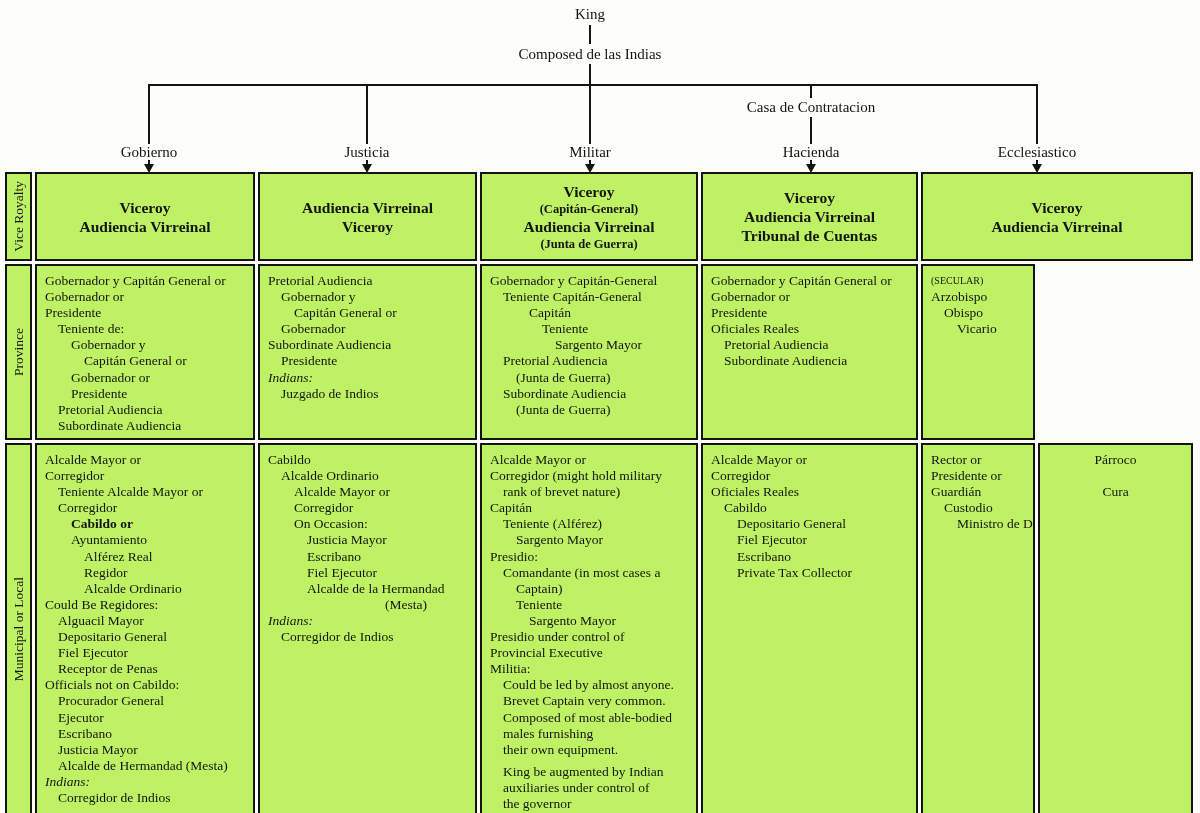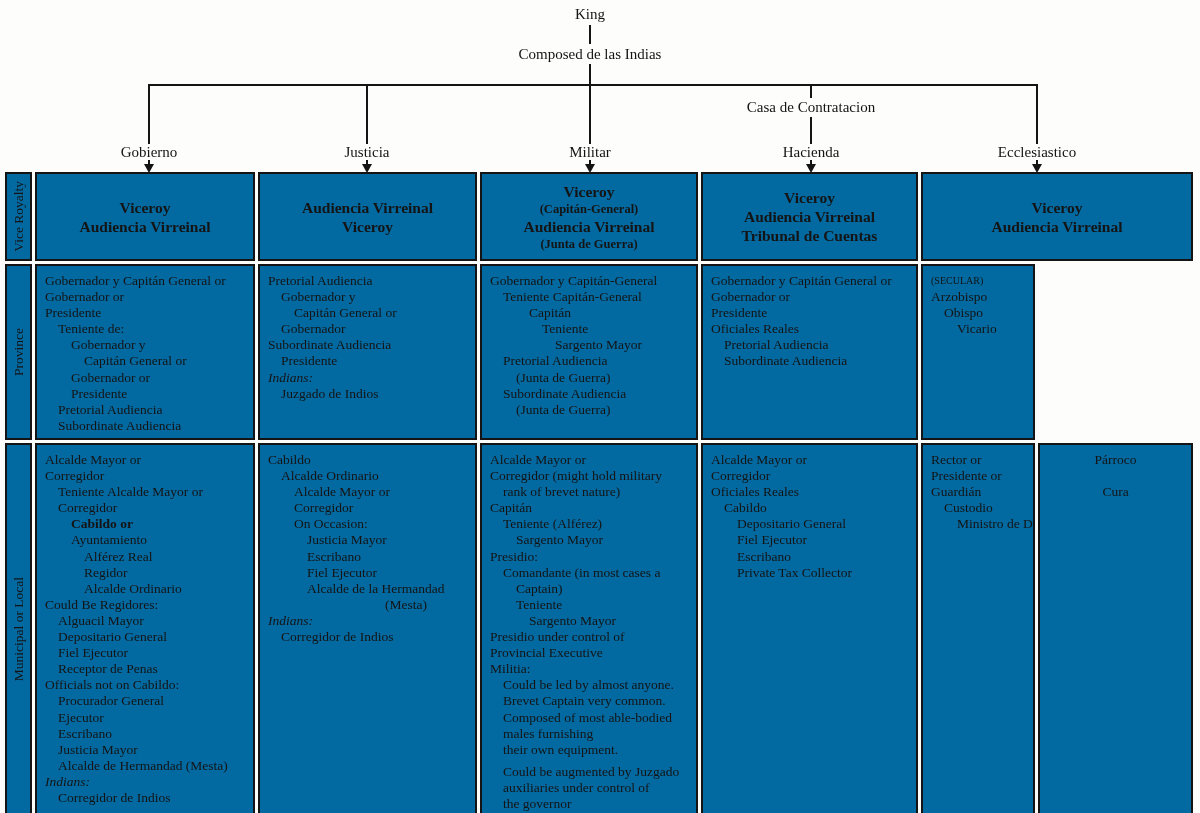--- a/index.html
+++ b/index.html
@@ -9,21 +9,21 @@
   .tree{position:absolute;top:0;left:0;width:1100px;height:172px;}
   .tlabel{position:absolute;transform:translateX(-50%);white-space:nowrap;font-size:15px;}
   .vline{position:absolute;width:2px;background:#141414;}
   .hline{position:absolute;height:2px;background:#141414;}
   .arrow{position:absolute;width:0;height:0;border-left:5px solid transparent;
          border-right:5px solid transparent;border-top:9px solid #141414;}
   
   .table{position:absolute;top:172px;left:5px;width:1188px;height:641px;display:grid;
          grid-template-columns:27px 220px 219px 218px 217px 1fr;
          grid-template-rows:89px 176px 1fr;gap:3px;}
-  .cell{border:2px solid #141414;background:#0369a1;overflow:hidden;}
+  .cell{border:2px solid #141414;background:#bef264;overflow:hidden;}
   .lblcell{display:flex;align-items:center;justify-content:center;}
   .vert{writing-mode:vertical-rl;transform:rotate(180deg);font-size:13.5px;white-space:nowrap;}
   .hcell{display:flex;flex-direction:column;justify-content:center;text-align:center;
          font-weight:bold;font-size:15.5px;line-height:19px;padding:0 3px;}
   .hcell .small{font-size:12.5px;line-height:16px;}
   .body{padding:7px 2px 0 8px;font-size:13.5px;line-height:16.1px;}
   .body .line{white-space:nowrap;}
   .body .italic{font-style:italic;}
   .body .gap{margin-top:6px;}
   .body .ctr{text-align:center;padding-right:6px;}
@@ -202,21 +202,21 @@
       <div class="line" style="padding-left: 26px;">Teniente</div>
       <div class="line" style="padding-left: 39px;">Sargento Mayor</div>
       <div class="line">Presidio under control of</div>
       <div class="line">Provincial Executive</div>
       <div class="line">Militia:</div>
       <div class="line" style="padding-left: 13px;">Could be led by almost anyone.</div>
       <div class="line" style="padding-left: 13px;">Brevet Captain very common.</div>
       <div class="line" style="padding-left: 13px;">Composed of most able-bodied</div>
       <div class="line" style="padding-left: 13px;">males furnishing</div>
       <div class="line" style="padding-left: 13px;">their own equipment.</div>
-      <div class="line gap" style="padding-left: 13px;">Could be augmented by Juzgado</div>
+      <div class="line gap" style="padding-left: 13px;">King be augmented by Indian</div>
       <div class="line" style="padding-left: 13px;">auxiliaries under control of</div>
       <div class="line" style="padding-left: 13px;">the governor</div>
     </div>
   <div class="cell body nobot">
       <div class="line">Alcalde Mayor or</div>
       <div class="line">Corregidor</div>
       <div class="line">Oficiales Reales</div>
       <div class="line" style="padding-left: 13px;">Cabildo</div>
       <div class="line" style="padding-left: 26px;">Depositario General</div>
       <div class="line" style="padding-left: 26px;">Fiel Ejecutor</div>

